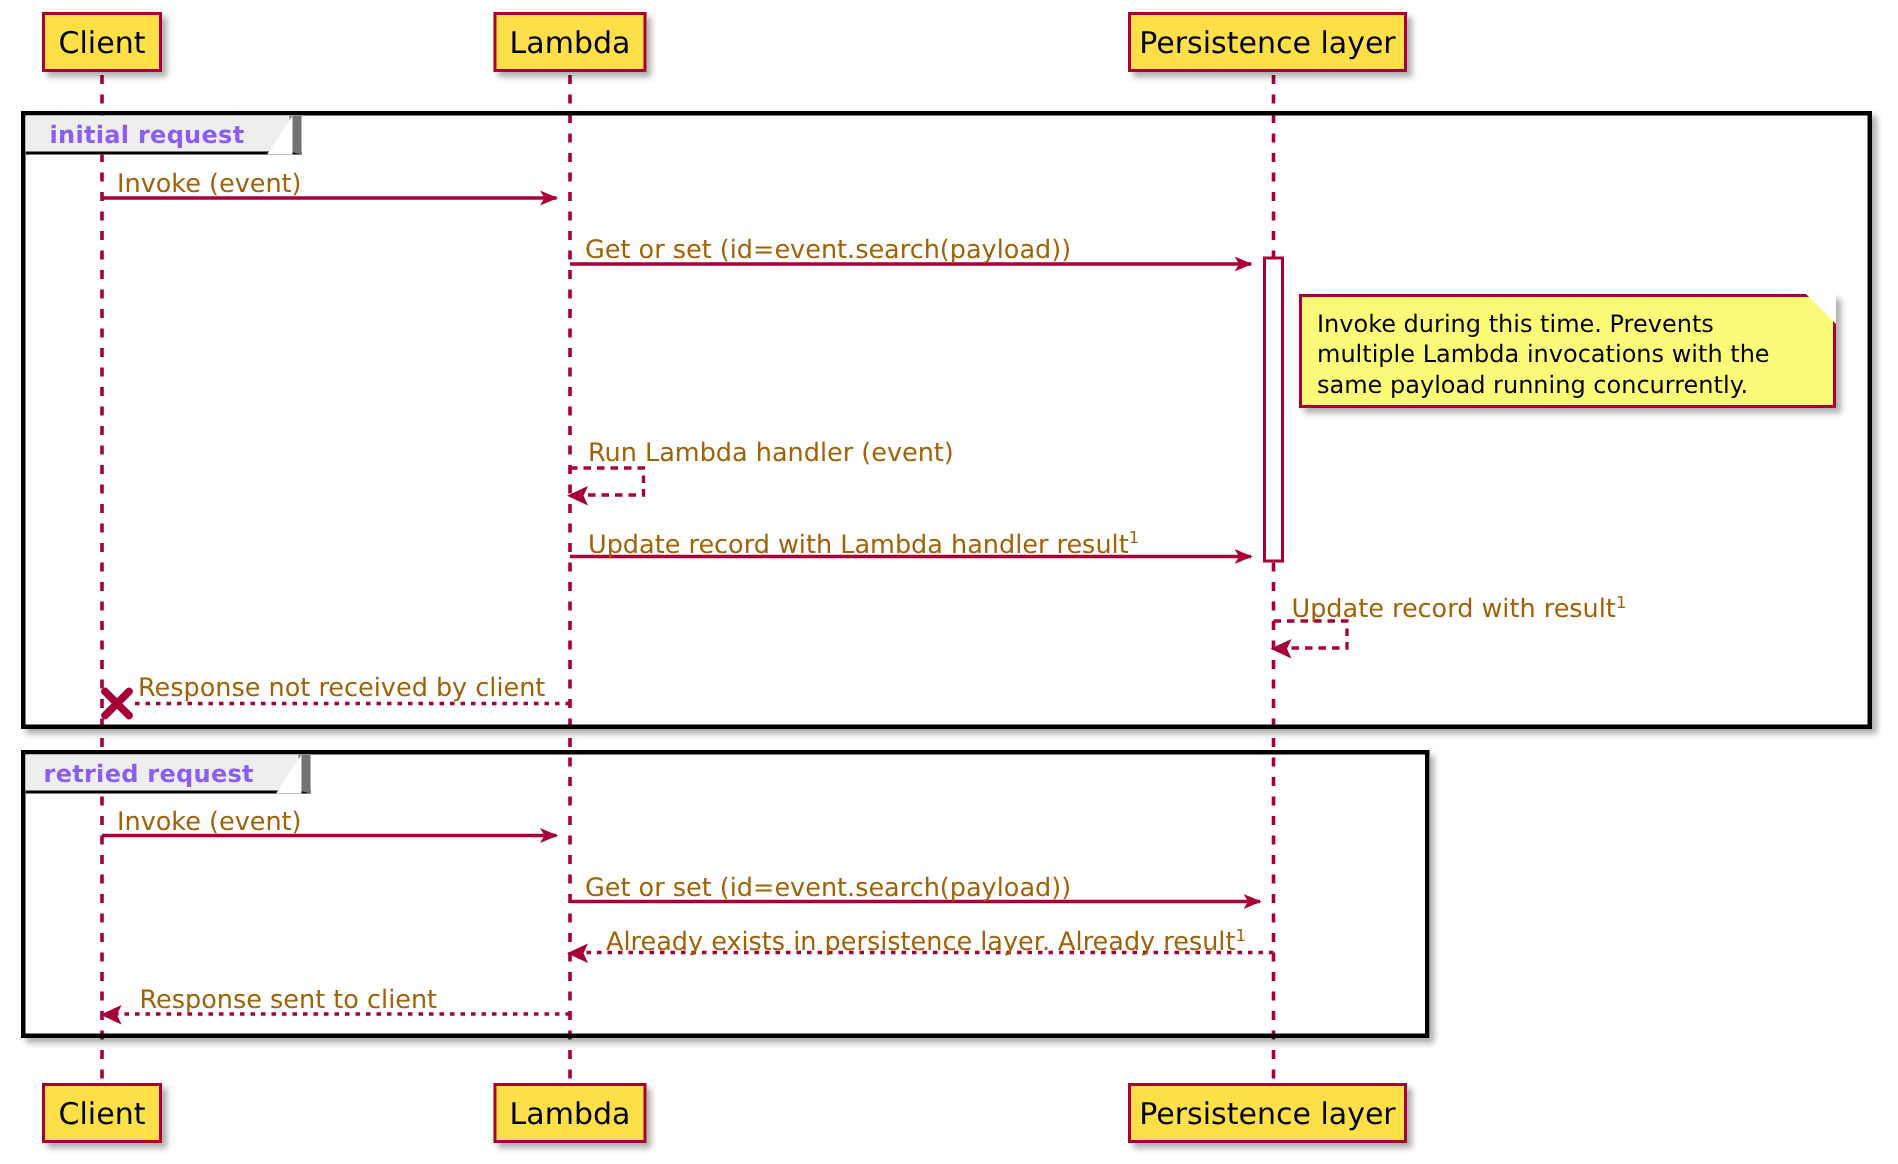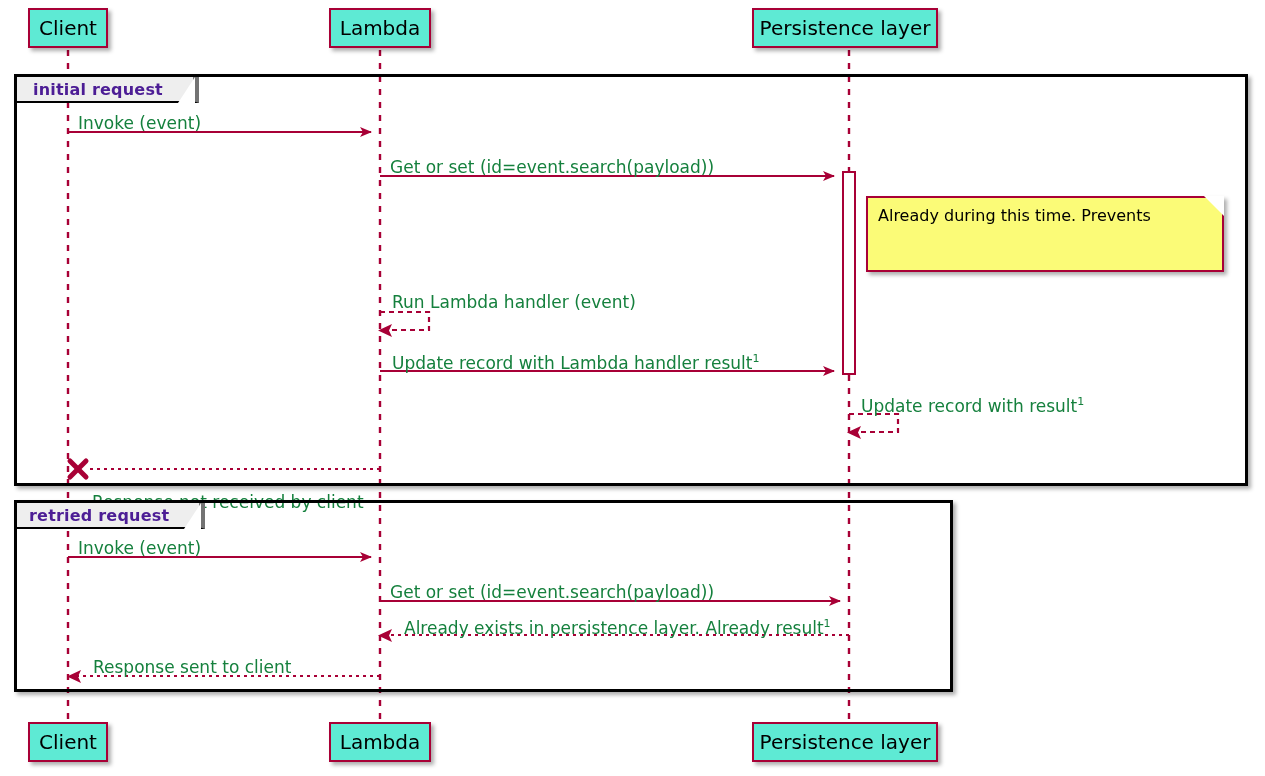--- a/index.html
+++ b/index.html
@@ -18,21 +18,21 @@
     width: 1265px;
     height: 776px;
   }
   #diagram svg {
     position: absolute;
     left: 0;
     top: 0;
   }
   .participant-box {
     position: absolute;
-    background: #5eead4;
+    background: #fde047;
     border: 2px solid #A80036;
     box-sizing: border-box;
     box-shadow: 3px 3px 4px rgba(0,0,0,0.32);
     display: flex;
     align-items: center;
     justify-content: center;
     font-size: 20px;
     color: #000000;
     line-height: 1;
     white-space: nowrap;
@@ -40,26 +40,26 @@
   .frame {
     position: absolute;
     border: 3px solid #000000;
     box-sizing: border-box;
     background: transparent;
     box-shadow: 3px 3px 4px rgba(0,0,0,0.32);
   }
   .frame-label {
     position: absolute;
     background: #EEEEEE;
-    border-right: 6px solid #737373;
+    border-right: 8px solid #737373;
     border-bottom: 2px solid #000000;
     box-sizing: border-box;
     font-size: 16px;
     font-weight: bold;
-    color: #4c1d95;
+    color: #8b5cf6;
     display: flex;
     align-items: center;
     padding-left: 16px;
     padding-right: 30px;
     height: 26px;
     letter-spacing: 0.2px;
   }
   .frame-label::after {
     content: "";
     position: absolute;
@@ -67,21 +67,21 @@
     top: 0;
     width: 0;
     height: 0;
     border-style: solid;
     border-width: 0 0 26px 17px;
     border-color: transparent transparent #ffffff transparent;
   }
   .msg-label {
     position: absolute;
     font-size: 17px;
-    color: #15803d;
+    color: #a16207;
     white-space: nowrap;
     line-height: 1;
   }
   .msg-label sup {
     font-size: 11px;
     vertical-align: super;
   }
   .note {
     position: absolute;
     background: #FBFB77;
@@ -171,25 +171,27 @@
   <div class="participant-box" style="left:752px; top:8px; width:186px; height:40px;">Persistence layer</div>
 
   <div class="frame" style="left:14px; top:74px; width:1234px; height:412px;"></div>
   <div class="frame-label" style="left:17px; top:77px;">initial request</div>
 
   <div class="msg-label" style="left:78px; top:115px;">Invoke (event)</div>
   <div class="msg-label" style="left:390px; top:159px;">Get or set (id=event.search(payload))</div>
   <div class="msg-label" style="left:392px; top:294px;text-align:right;">Run Lambda handler (event)</div>
   <div class="msg-label" style="left:392px; top:353px;"><span>Update record with Lambda handler result</span><sup>1</sup></div>
   <div class="msg-label" style="left:861px; top:396px;"><span>Update record with result</span><sup>1</sup></div>
-  <div class="msg-label" style="left:92px; top:451px;margin-top:43px;">Response not received by client</div>
+  <div class="msg-label" style="left:92px; top:451px;">Response not received by client</div>
 
   <div class="note" style="left:866px; top:196px; width:358px; height:76px;">
     <div class="note-fold"></div>
-    <div>Already during this time. Prevents</div>
+    <div>Invoke during this time. Prevents</div>
+    <div>multiple Lambda invocations with the</div>
+    <div>same payload running concurrently.</div>
   </div>
 
   <div class="frame" style="left:14px; top:500px; width:939px; height:192px;"></div>
   <div class="frame-label" style="left:17px; top:503px;padding-left:12px;">retried request</div>
 
   <div class="msg-label" style="left:78px; top:540px;">Invoke (event)</div>
   <div class="msg-label" style="left:390px; top:584px;">Get or set (id=event.search(payload))</div>
   <div class="msg-label" style="left:404px; top:618px;"><span>Already exists in persistence layer. Already result</span><sup>1</sup></div>
   <div class="msg-label" style="left:93px; top:659px;">Response sent to client</div>
 

